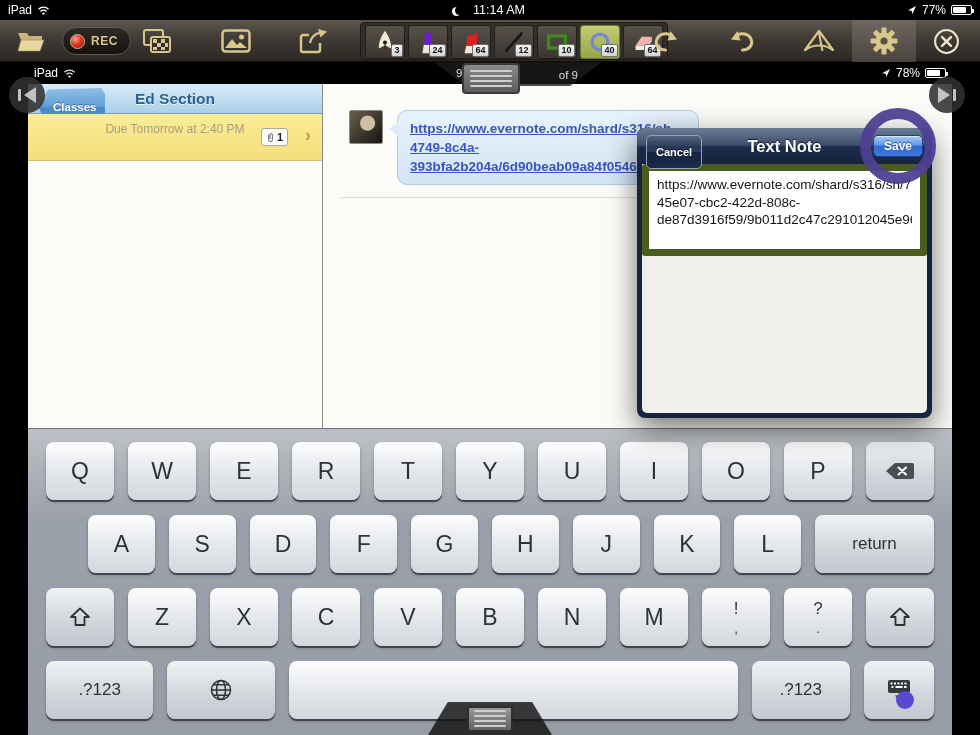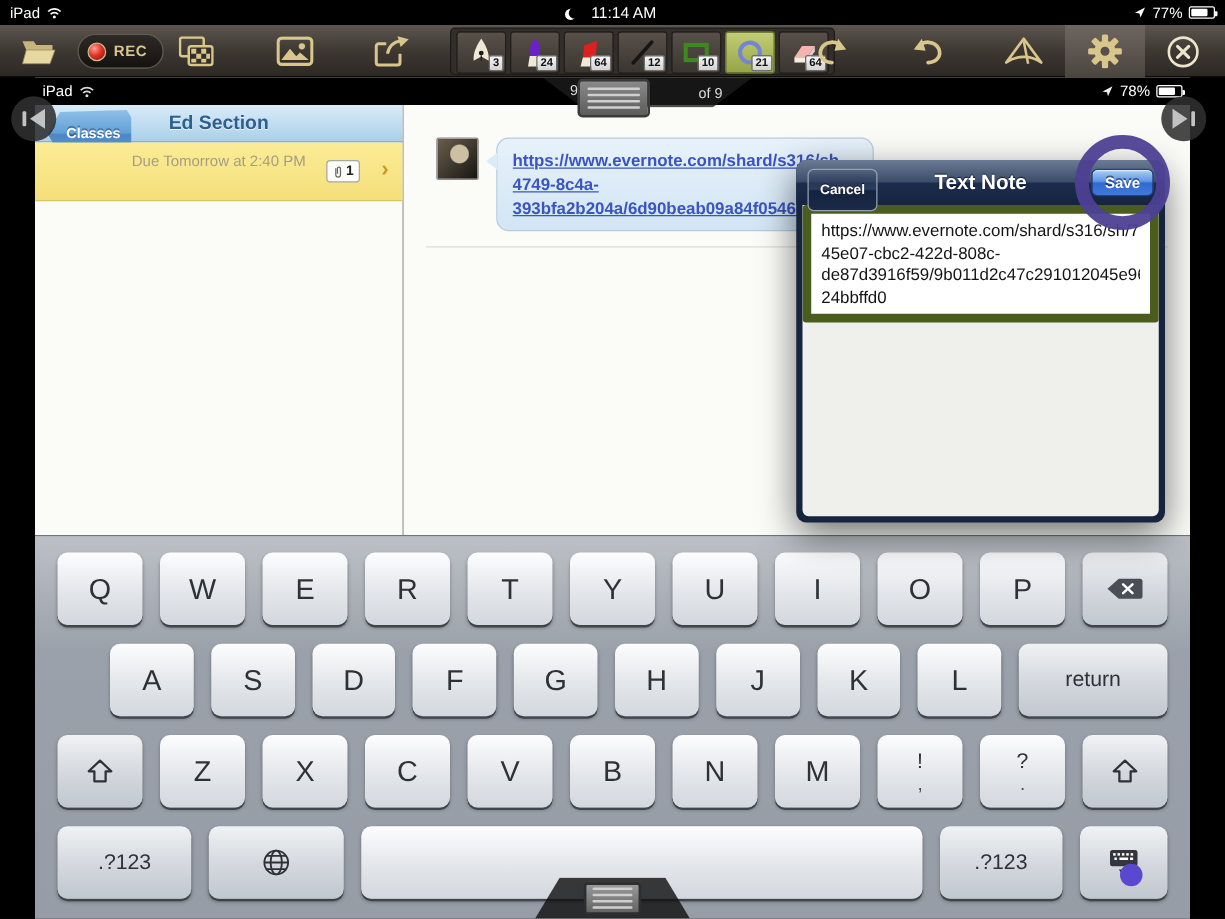--- a/index.html
+++ b/index.html
@@ -234,21 +234,21 @@
         <div class="tool">
           <svg width="28" height="28" viewBox="0 0 30 30">
             <rect x="6" y="8.5" width="18" height="13" fill="none" stroke="#3f8820" stroke-width="3.5"></rect>
           </svg>
           <span class="tool-count">10</span>
         </div>
         <div class="tool selected">
           <svg width="28" height="28" viewBox="0 0 30 30">
             <circle cx="15" cy="15" r="8.5" fill="none" stroke="#7585d5" stroke-width="3.5"></circle>
           </svg>
-          <span class="tool-count">21</span>
+          <span class="tool-count">40</span>
         </div>
         <div class="tool">
           <svg width="28" height="28" viewBox="0 0 30 30">
             <path d="M7 19 L13.5 9.5 H24.5 L18 19 Z" fill="#f2b4ac"></path>
             <path d="M7 19 H18 V23.5 H7 Z" fill="#f5efe2"></path>
             <path d="M18 19 L24.5 9.5 V14 L20.5 19.8 Z" fill="#e0cfc2"></path>
           </svg>
           <span class="tool-count">64</span>
         </div>
       </div>
@@ -453,21 +453,20 @@
     <div class="modal-header">
       <div class="cancel-btn">Cancel</div>
       <div class="modal-title">Text Note</div>
       <div class="save-btn">Save</div>
     </div>
     <div class="modal-body">
       <div class="note-box">
           <div class="note-line">https://www.evernote.com/shard/s316/sh/7e8</div>
           <div class="note-line">45e07-cbc2-422d-808c-</div>
           <div class="note-line">de87d3916f59/9b011d2c47c291012045e961</div>
-          <div class="note-line">24bbffd0</div>
         </div>
     </div>
   </div>
 
   <div class="purple-circle"></div>
   <div class="purple-dot"></div>
 
   <div class="page-indicator">
     <span class="pi-current">9</span>
     <span class="pi-of">of 9</span>

